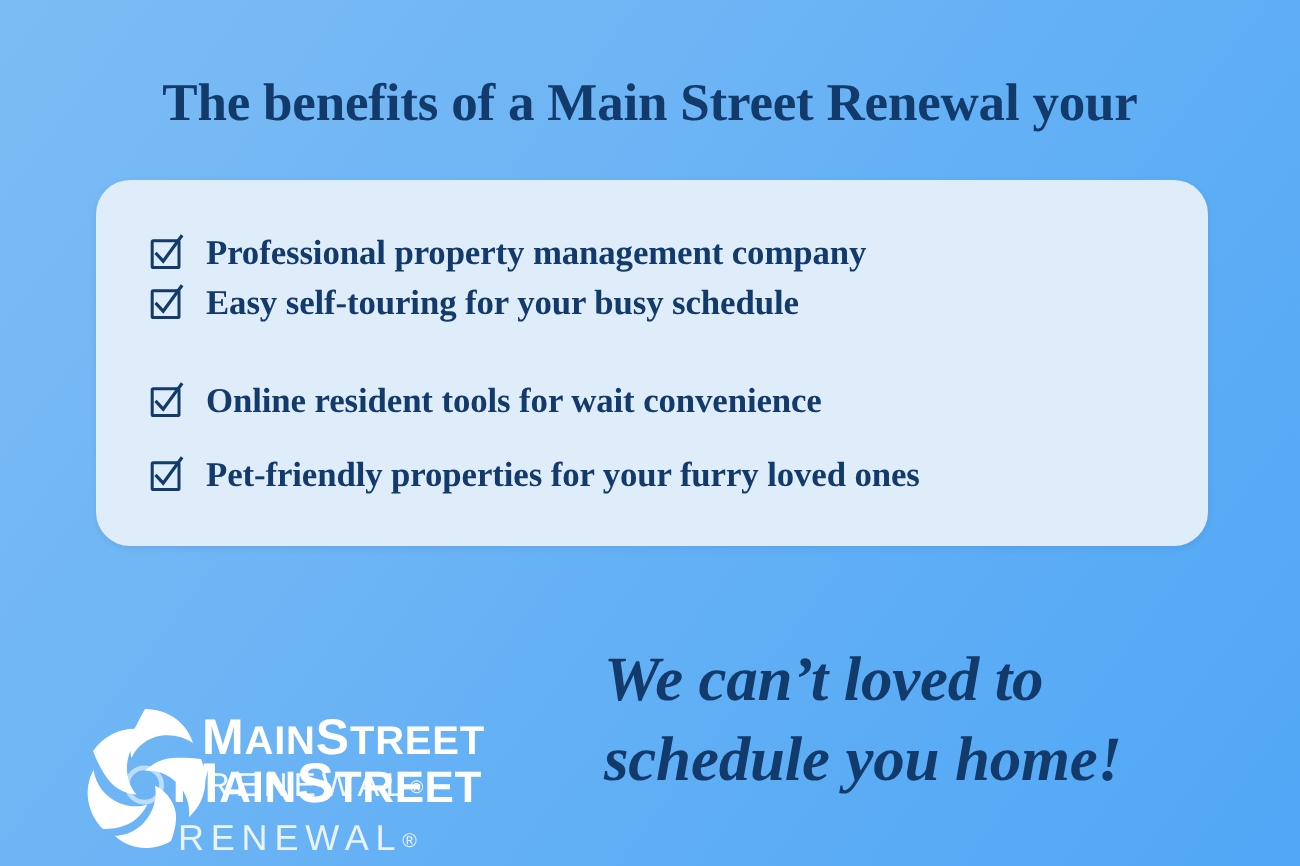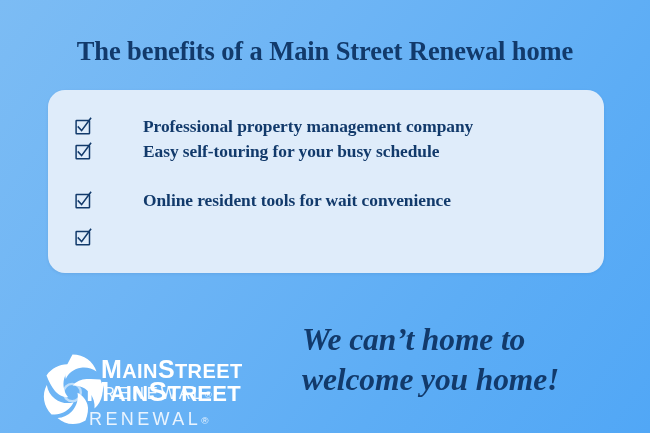--- a/index.html
+++ b/index.html
@@ -48,21 +48,20 @@
     border-radius: 17px;
     box-shadow: 0 1px 3px rgba(20, 60, 110, 0.10);
   }
 
   .benefit-row {
     position: absolute;
     left: 27px;
     display: flex;
     align-items: center;
     height: 24px;
-    gap: 40px;
   }
   .benefit-row:nth-child(1) { top: 24px; }
   .benefit-row:nth-child(2) { top: 49px; }
   .benefit-row:nth-child(3) { top: 98px; }
   .benefit-row:nth-child(4) { top: 135px; }
 
   .check-icon {
     width: 17px;
     height: 18px;
     flex: 0 0 auto;
@@ -167,21 +166,21 @@
     color: #123a6b;
     letter-spacing: -0.1px;
   }
   #tagline span { display: block; white-space: nowrap; }
 </style>
 </head>
 <body>
 
 <div id="poster">
 
-  <div id="headline">The benefits of a Main Street Renewal home</div>
+  <div id="headline">The benefits of a Main Street Renewal your</div>
 
   <div id="benefits-card">
 
     <div class="benefit-row">
       <span class="check-icon">
         <svg width="17" height="18" viewBox="0 0 17 18" aria-hidden="true">
           <rect x="1.1" y="3.4" width="13.4" height="13.4" rx="0.6" fill="none" stroke="#123a6b" stroke-width="1.5"></rect>
           <path d="M3.3 10.0 L6.6 13.6 L15.6 1.3" fill="none" stroke="#123a6b" stroke-width="1.6" stroke-linecap="square" stroke-linejoin="miter"></path>
         </svg>
       </span>
@@ -208,20 +207,21 @@
       <span class="benefit-label">Online resident tools for wait convenience</span>
     </div>
 
     <div class="benefit-row">
       <span class="check-icon">
         <svg width="17" height="18" viewBox="0 0 17 18" aria-hidden="true">
           <rect x="1.1" y="3.4" width="13.4" height="13.4" rx="0.6" fill="none" stroke="#123a6b" stroke-width="1.5"></rect>
           <path d="M3.3 10.0 L6.6 13.6 L15.6 1.3" fill="none" stroke="#123a6b" stroke-width="1.6" stroke-linecap="square" stroke-linejoin="miter"></path>
         </svg>
       </span>
+      <span class="benefit-label">Pet-friendly properties for your furry loved ones</span>
     </div>
 
   </div>
 
   <div id="logo-lockup">
 
     <span id="logo-mark">
       <svg width="72" height="76" viewBox="0 0 72 76" aria-hidden="true">
         <g fill="#ffffff">
           <path d="M34.5 2.5 C46 2.5 55.5 9.5 58.5 19.5 C54 16.5 48.5 15 43 15.8
@@ -250,17 +250,17 @@
     </div>
 
     <div class="wordmark" id="wordmark-bottom">
       <span class="wm-main"><span>M</span><span class="sm">AIN</span><span>S</span><span class="sm">TREET</span></span>
       <span class="wm-sub"><span>RENEWAL</span><span class="wm-reg">®</span></span>
     </div>
 
   </div>
 
   <div id="tagline">
-    <span>We can’t home to</span>
-    <span>welcome you home!</span>
+    <span>We can’t loved to</span>
+    <span>schedule you home!</span>
   </div>
 
 </div>
 
 </body></html>

